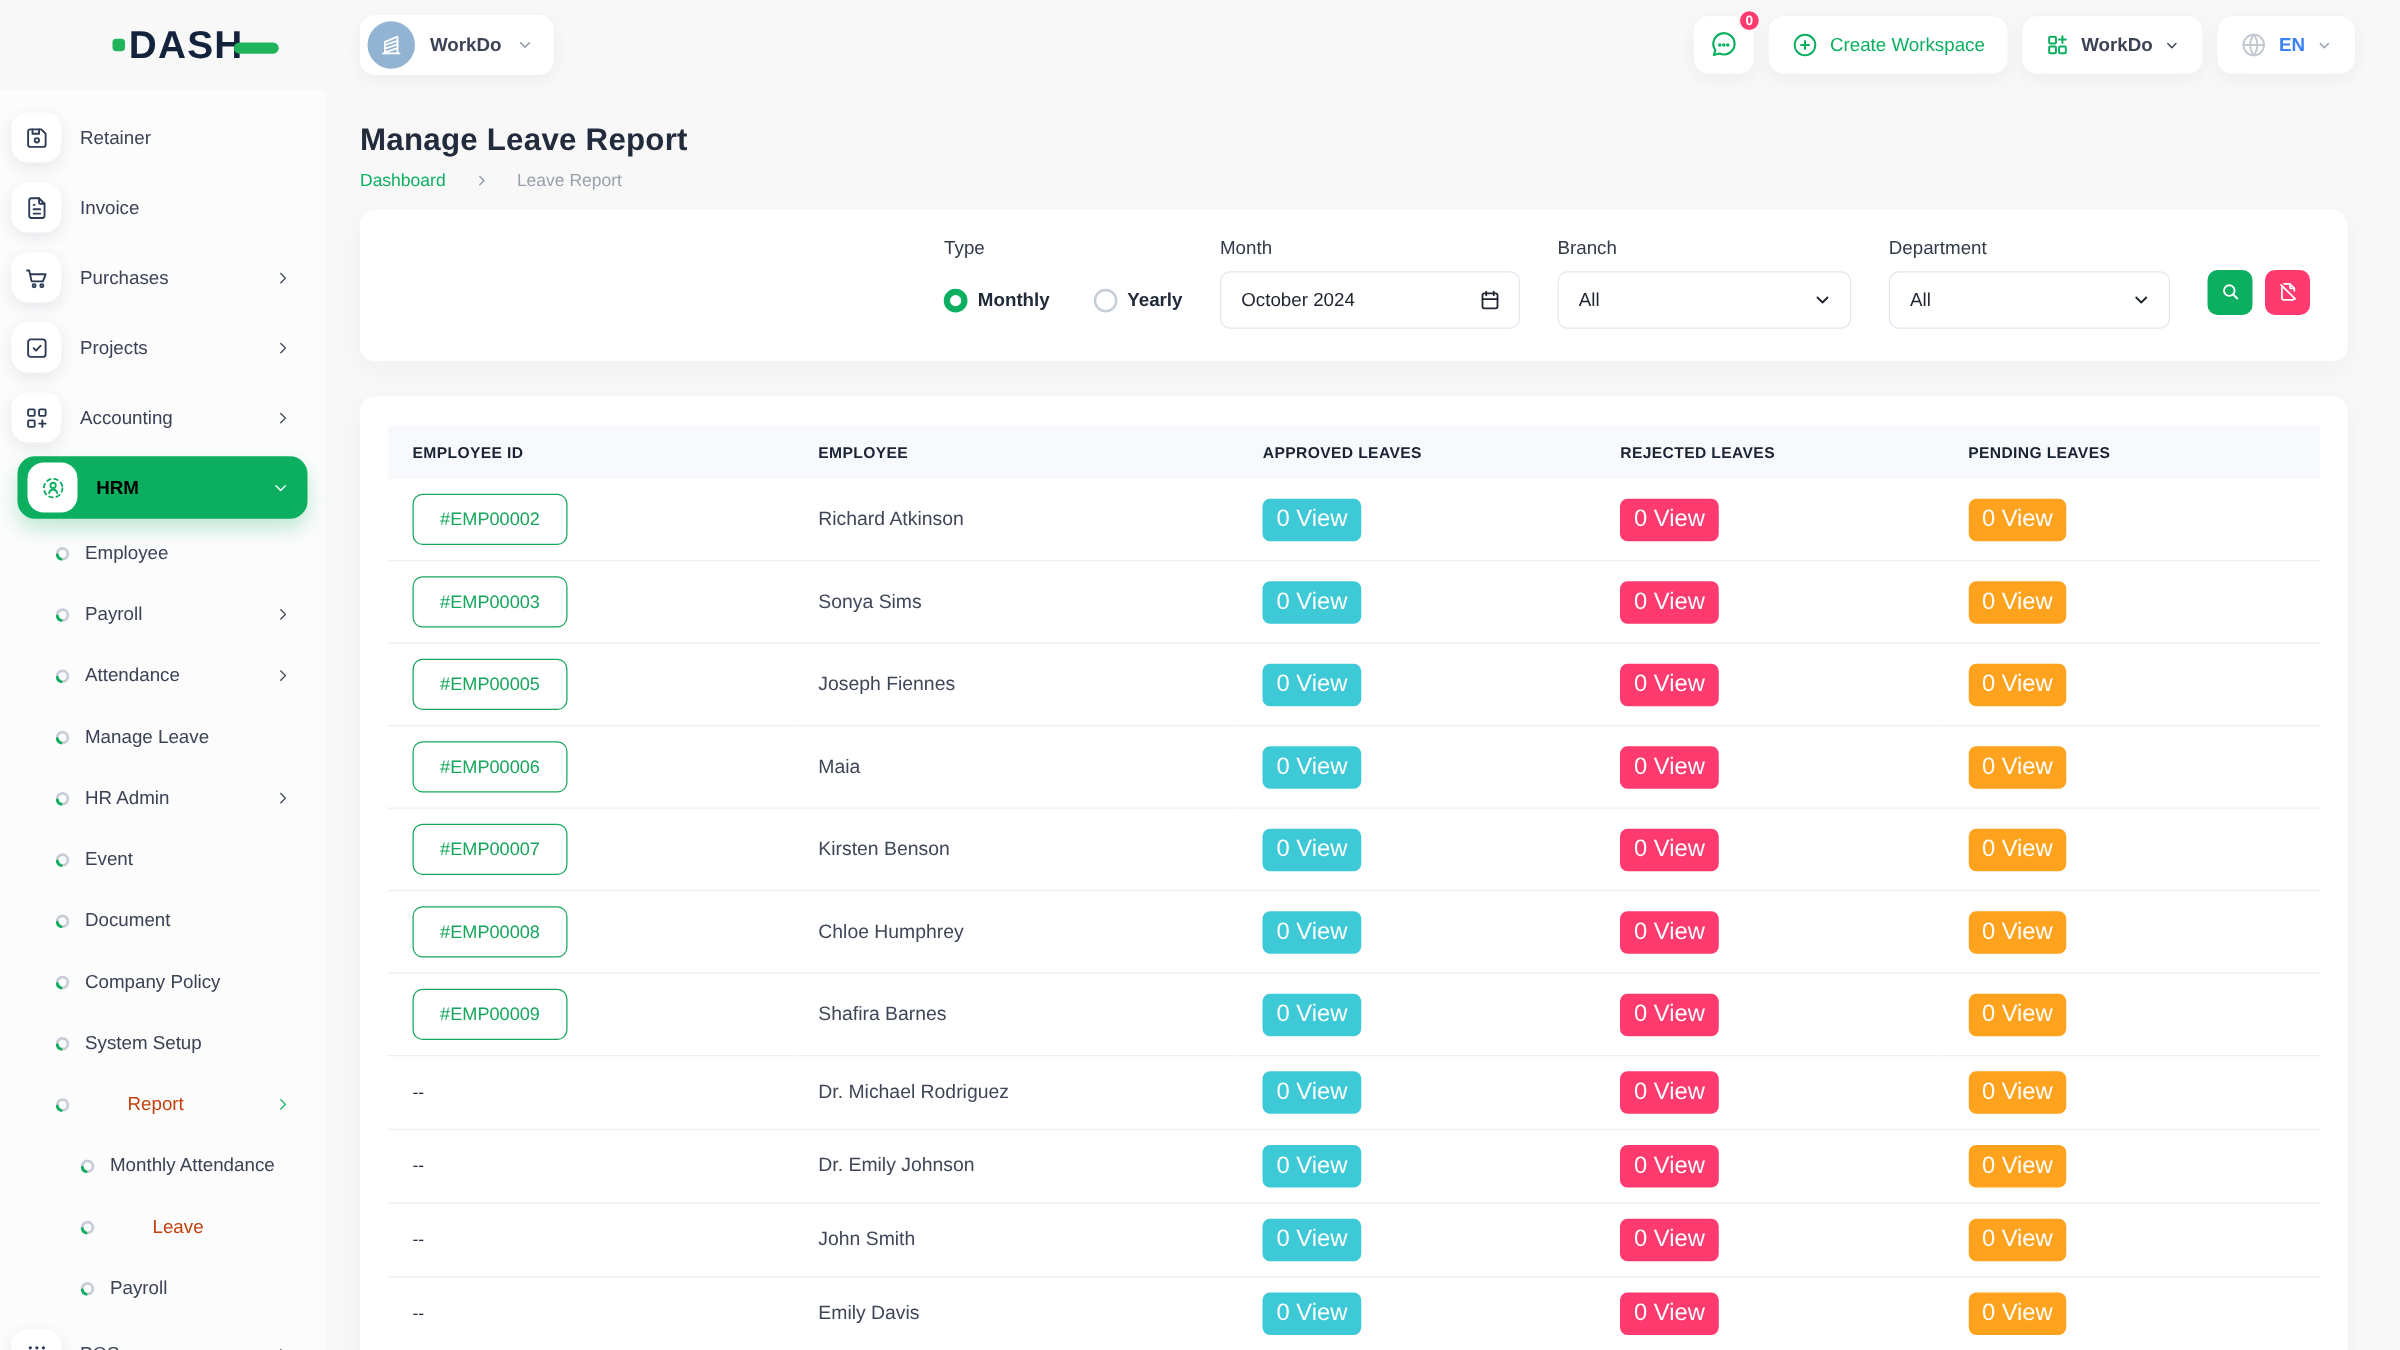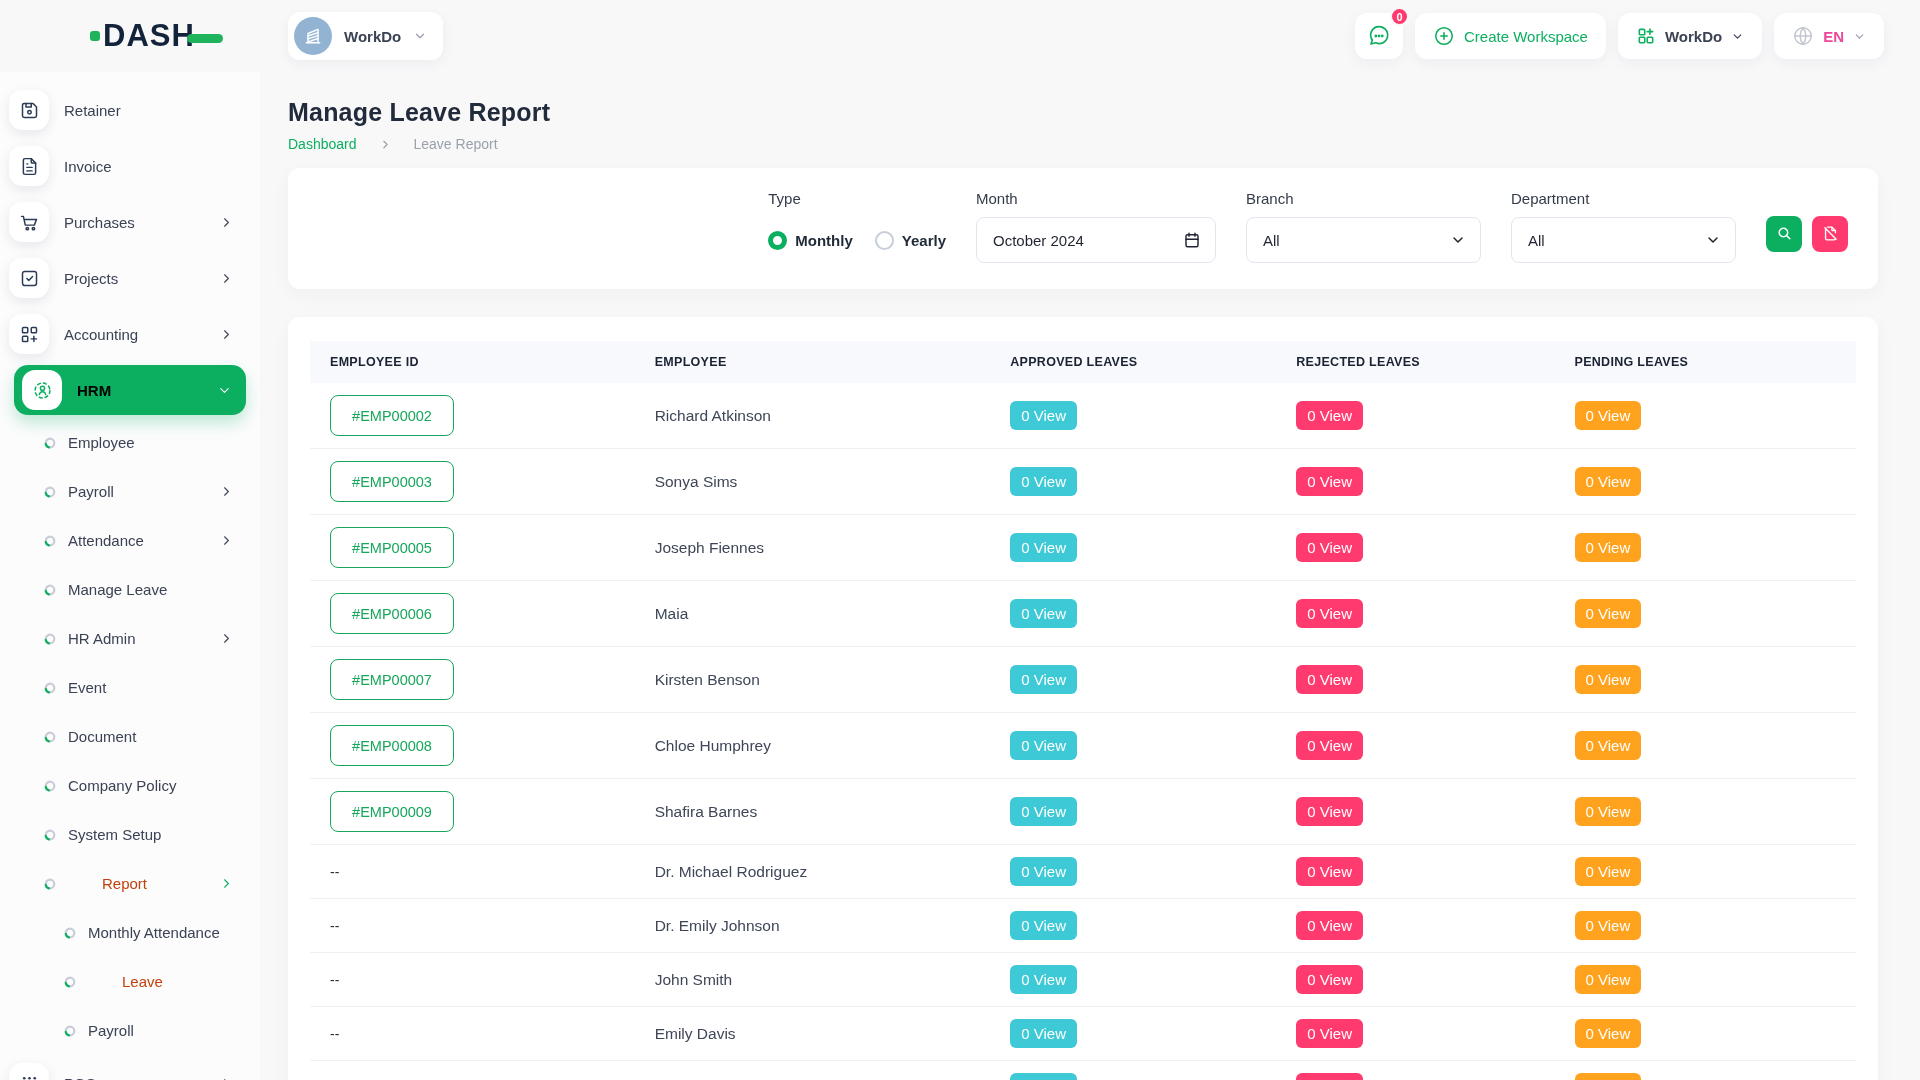--- a/index.html
+++ b/index.html
@@ -40,21 +40,21 @@
     font-family:"Liberation Sans", sans-serif; font-size:15px;
   }
   .chat-btn { width:48px; position:relative; justify-content:center; padding:0; color:#0CAF60; }
   .chat-badge {
     position:absolute; top:-6px; right:-6px; min-width:19px; height:19px; border-radius:10px;
     background:#FF3A6E; color:#fff; font-size:11px; font-weight:700;
     display:flex; align-items:center; justify-content:center; border:2px solid #F8F8F9;
   }
   .create-label { color:#0CAF60; font-weight:500; }
   .appmenu-label { color:#3A4254; font-weight:600; }
-  .lang-label { color:#ec4899; font-weight:700; }
+  .lang-label { color:#3b82f6; font-weight:700; }
 
   
   .shell { display:flex; height:1008px; }
   .sidebar { width:260px; background:#FCFCFD; padding-top:10px; flex-shrink:0; }
 
   .sb-item {
     display:flex; align-items:center; height:56px; padding:0 26px 0 9px;
     cursor:pointer; position:relative;
   }
   .icon-box {
@@ -89,21 +89,21 @@
   .bc-sep { color:#9AA1AC; }
   .bc-current { color:#9AA1AC; }
 
   .card { background:#fff; border-radius:12px; box-shadow:0 6px 20px rgba(40,50,70,0.04); }
 
   .filter-card {
     margin-top:16px; padding:22px 30px 26px;
     display:flex; justify-content:flex-end; align-items:flex-start; gap:30px;
   }
   .flabel { font-size:15px; color:#333B4A; margin-bottom:10px; }
-  .radios { display:flex; align-items:center; gap:22px; height:46px; }
+  .radios { display:flex; align-items:center; gap:35px; height:46px; }
   .radio-opt { display:flex; align-items:center; gap:8px; cursor:pointer; font-size:15px; font-weight:700; color:#1F2937; }
   .radio { width:19px; height:19px; border-radius:50%; background:#fff; }
   .radio.checked { border:5.5px solid #0CAF60; }
   .radio.unchecked { border:2px solid #C8CED9; }
 
   .finput {
     height:46px; border:1px solid #E3E6EF; border-radius:8px; background:#fff;
     display:flex; align-items:center; justify-content:space-between;
     padding:0 14px 0 16px; font-size:15px; color:#1F2430; cursor:pointer;
   }
@@ -129,21 +129,21 @@
   }
   tbody td { padding:12px 20px; border-bottom:1px solid #EEF0F5; vertical-align:middle; }
   .emp-id-btn {
     width:124px; height:41px; background:#fff; border:1px solid #16A75C; border-radius:8px;
     color:#16A75C; font-size:14.5px; font-family:"Liberation Sans", sans-serif; cursor:pointer;
   }
   .dash { color:#2A3242; font-size:14px; }
   .emp-name { font-size:15.5px; color:#3E4657; }
   .badge {
     display:inline-block; padding:6px 11px; border-radius:6px;
-    color:#fff; font-size:15px; font-weight:500; cursor:pointer; border:none;
+    color:#fff; font-size:19px; font-weight:500; cursor:pointer; border:none;
     font-family:"Liberation Sans", sans-serif;
   }
   .badge.info { background:#3EC9D6; }
   .badge.danger { background:#FF3A6E; }
   .badge.warning { background:#FFA21D; }
 </style>
 </head>
 <body>
 
 <header class="top-header">

